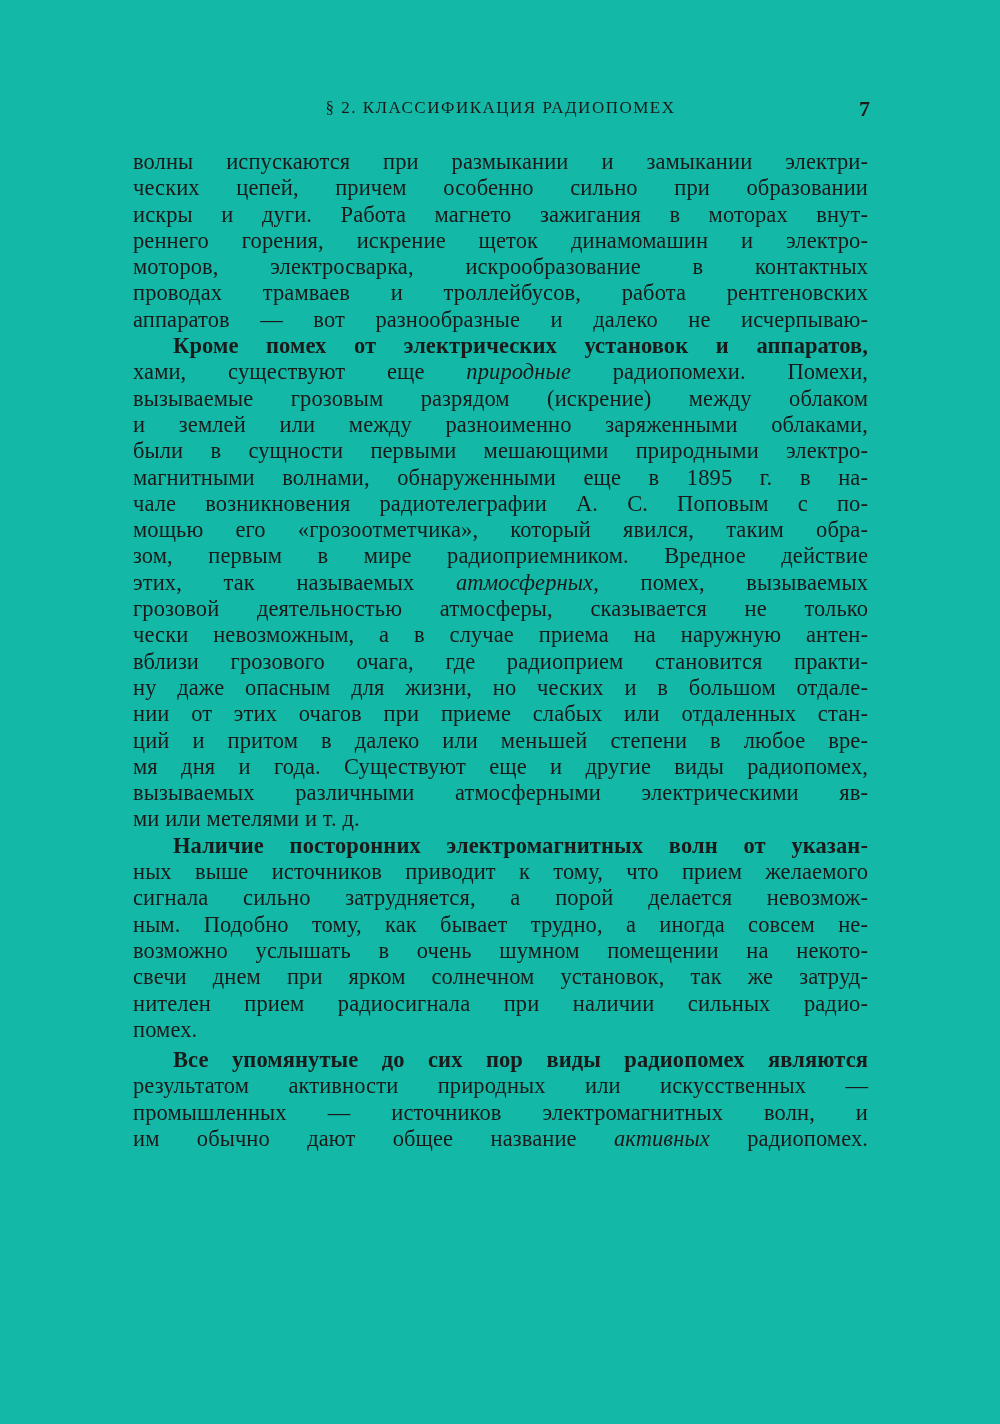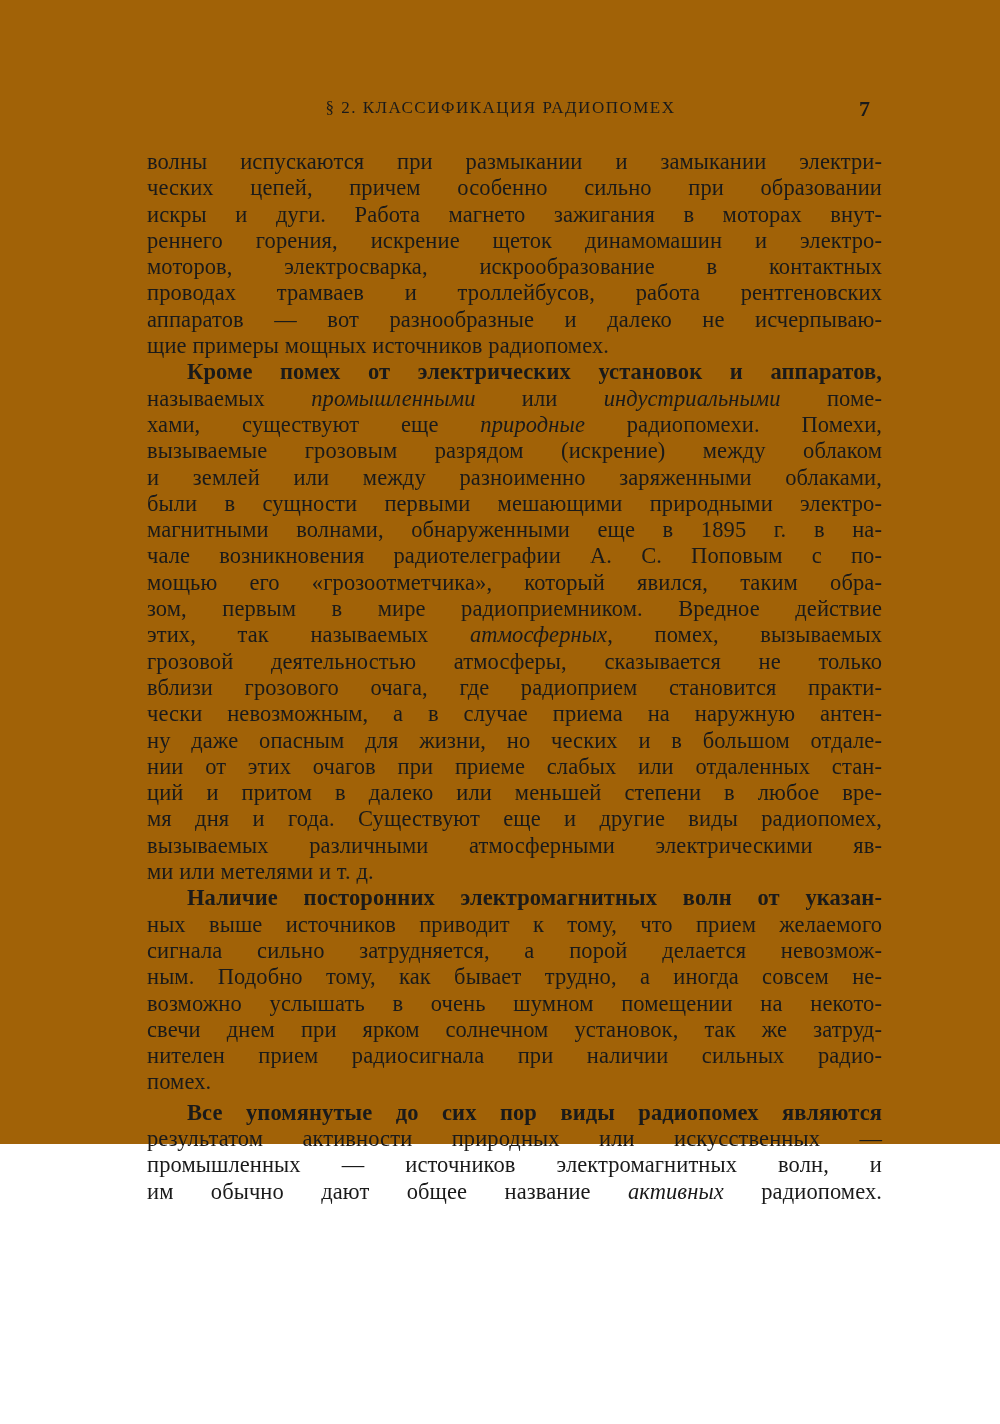--- a/index.html
+++ b/index.html
@@ -1,33 +1,33 @@
 <!DOCTYPE html>
 <html><head>
 <meta charset="utf-8">
 <style>
   html, body { margin: 0; padding: 0; background: #ffffff; }
   body { width: 1000px; height: 1424px; position: relative; overflow: hidden; }
   .page {
-    position: absolute; left: 0; top: 0; width: 1000px; height: 1144px;
-    background: #a16207; color: #1a1a1a;
+    position: absolute; left: 0; top: 0; width: 1000px; height: 1424px;
+    background: #14b8a6; color: #1a1a1a;
     font-family: "Liberation Serif", "DejaVu Serif", serif;
   }
   .running-head {
     position: absolute; left: 133px; top: 96px; width: 735px; height: 30px;
   }
   .running-title {
     position: absolute; left: 0; right: 0; text-align: center;
     font-size: 17px; letter-spacing: 1.5px; top: 2px;
   }
   .page-number {
     position: absolute; right: -2px; top: 0; font-size: 22px; font-weight: bold;
   }
   .body-text {
-    position: absolute; left: 133px; top: 149px; width: 735px; margin-left: 14px;
+    position: absolute; left: 133px; top: 149px; width: 735px;
   }
   .line {
     height: 26.3px; line-height: 26.3px; font-size: 22.5px;
     white-space: nowrap; text-align: justify; text-align-last: justify;
     letter-spacing: 0.1px;
   }
   .line.indent { padding-left: 40px; font-weight: bold; }
   .line.last { text-align-last: left; }
   em { font-style: italic; }
   .gap { height: 4px; }
@@ -44,38 +44,36 @@
   <div class="body-text">
 
     <div>
       <div class="line">волны испускаются при размыкании и замыкании электри-</div>
       <div class="line">ческих цепей, причем особенно сильно при образовании</div>
       <div class="line">искры и дуги. Работа магнето зажигания в моторах внут-</div>
       <div class="line">реннего горения, искрение щеток динамомашин и электро-</div>
       <div class="line">моторов, электросварка, искрообразование в контактных</div>
       <div class="line">проводах трамваев и троллейбусов, работа рентгеновских</div>
       <div class="line">аппаратов — вот разнообразные и далеко не исчерпываю-</div>
-      <div class="line last">щие примеры мощных источников радиопомех.</div>
     </div>
 
     <div>
       <div class="line indent">Кроме помех от электрических установок и аппаратов,</div>
-      <div class="line">называемых <em>промышленными</em> или <em>индустриальными</em> поме-</div>
       <div class="line">хами, существуют еще <em>природные</em> радиопомехи. Помехи,</div>
       <div class="line">вызываемые грозовым разрядом (искрение) между облаком</div>
       <div class="line">и землей или между разноименно заряженными облаками,</div>
       <div class="line">были в сущности первыми мешающими природными электро-</div>
       <div class="line">магнитными волнами, обнаруженными еще в 1895 г. в на-</div>
       <div class="line">чале возникновения радиотелеграфии А. С. Поповым с по-</div>
       <div class="line">мощью его «грозоотметчика», который явился, таким обра-</div>
       <div class="line">зом, первым в мире радиоприемником. Вредное действие</div>
       <div class="line">этих, так называемых <em>атмосферных</em>, помех, вызываемых</div>
       <div class="line">грозовой деятельностью атмосферы, сказывается не только</div>
+      <div class="line">чески невозможным, а в случае приема на наружную антен-</div>
       <div class="line">вблизи грозового очага, где радиоприем становится практи-</div>
-      <div class="line">чески невозможным, а в случае приема на наружную антен-</div>
       <div class="line">ну даже опасным для жизни, но ческих и в большом отдале-</div>
       <div class="line">нии от этих очагов при приеме слабых или отдаленных стан-</div>
       <div class="line">ций и притом в далеко или меньшей степени в любое вре-</div>
       <div class="line">мя дня и года. Существуют еще и другие виды радиопомех,</div>
       <div class="line">вызываемых различными атмосферными электрическими яв-</div>
       <div class="line last">ми или метелями и т. д.</div>
     </div>
 
     <div>
       <div class="line indent">Наличие посторонних электромагнитных волн от указан-</div>

